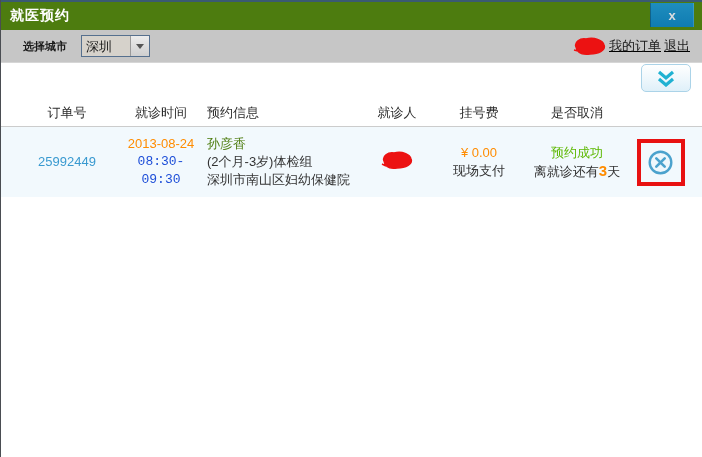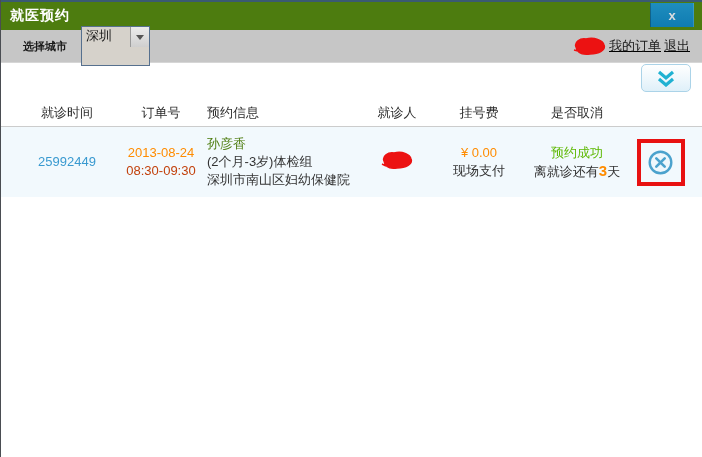--- a/index.html
+++ b/index.html
@@ -28,23 +28,23 @@
 
   
   .toolbar {
     height: 33px; background: #c6c6c6; border-bottom: 1px solid #d6d6d6;
     display: flex; align-items: center; justify-content: space-between;
     padding: 0 12px 0 22px;
   }
   .toolbar-left { display: flex; align-items: center; }
   .city-label { font-size: 11px; font-weight: bold; color: #1a1a1a; }
   .combobox {
-    margin-left: 14px; width: 69px; height: 40px;
+    margin-left: 14px; width: 69px; height: 22px;
     border: 1px solid #56708e; background: #d6d2cb;
-    display: flex; align-items: flex-start; justify-content: space-between; cursor: pointer;
+    display: flex; align-items: flex-end; justify-content: space-between; cursor: pointer;
   }
   .combobox .combo-value { font-size: 13px; color: #1a1a1a; padding-left: 4px; }
   .combo-arrow {
     width: 19px; height: 20px; background: linear-gradient(180deg, #ececec, #cfcfcf);
     border-left: 1px solid #9a9a9a; display: flex; align-items: center; justify-content: center;
   }
   .combo-arrow .tri {
     width: 0; height: 0; border-left: 4px solid transparent; border-right: 4px solid transparent;
     border-top: 5px solid #555;
   }
@@ -68,21 +68,21 @@
   }
   .thead { margin-top: 36px; height: 28px; align-items: center; border-bottom: 1px solid #cccccc; }
   .th { font-size: 13px; color: #2b2b2b; text-align: center; }
   .th.left { text-align: left; padding-left: 8px; }
 
   .trow { height: 70px; background: #f2f9fd; align-items: center; }
   .cell { text-align: center; font-size: 13px; color: #333; line-height: 18px; }
   .cell.left { text-align: left; padding-left: 8px; }
   .order-no { color: #3a9ad0; }
   .date { color: #ff8c00; }
-  .time { color: #c2410c; }
+  .time { color: #1d4ed8; font-family: Liberation Mono, monospace; }
   .name-link { color: #4d7c0f; cursor: pointer; }
   .fee-amt { color: #ff8c00; }
   .status-ok { color: #5cb800; }
   .days-num { color: #ff8c00; font-weight: bold; font-size: 15px; }
 
   .cancel-wrap { display: flex; justify-content: center; }
   .red-anno {
     width: 48px; height: 47px; border: 4px solid #e81111;
     display: flex; align-items: center; justify-content: center; background: #f2f9fd;
   }
@@ -120,22 +120,22 @@
   </div>
 
   <div class="expand-btn">
     <svg width="22" height="17" viewBox="0 0 22 17">
       <path d="M4 2 L11 8 L18 2" fill="none" stroke="#1fb1d2" stroke-width="3.2"></path>
       <path d="M4 9 L11 15 L18 9" fill="none" stroke="#1fb1d2" stroke-width="3.2"></path>
     </svg>
   </div>
 
   <div class="grid thead">
+    <div class="th">订单号</div>
     <div class="th">就诊时间</div>
-    <div class="th">订单号</div>
     <div class="th left">预约信息</div>
     <div class="th">就诊人</div>
     <div class="th">挂号费</div>
     <div class="th">是否取消</div>
   </div>
 
   <div class="grid trow">
     <div class="cell order-no">25992449</div>
     <div class="cell">
       <div class="date">2013-08-24</div>

